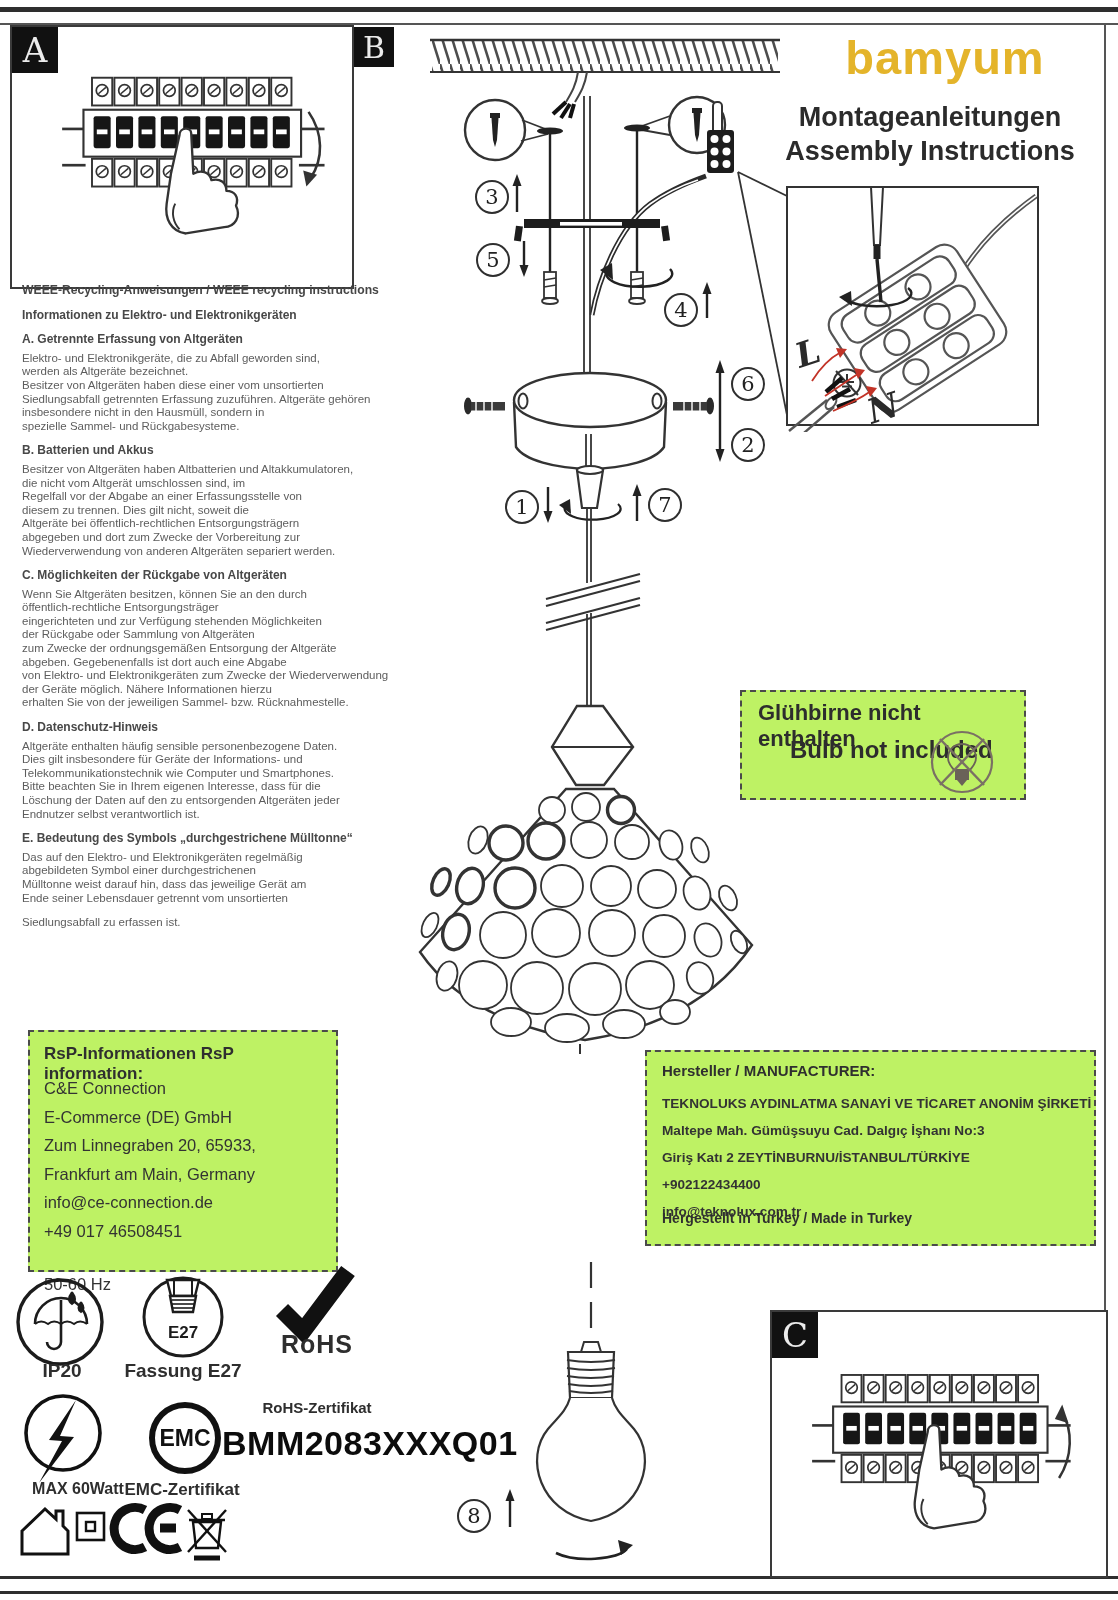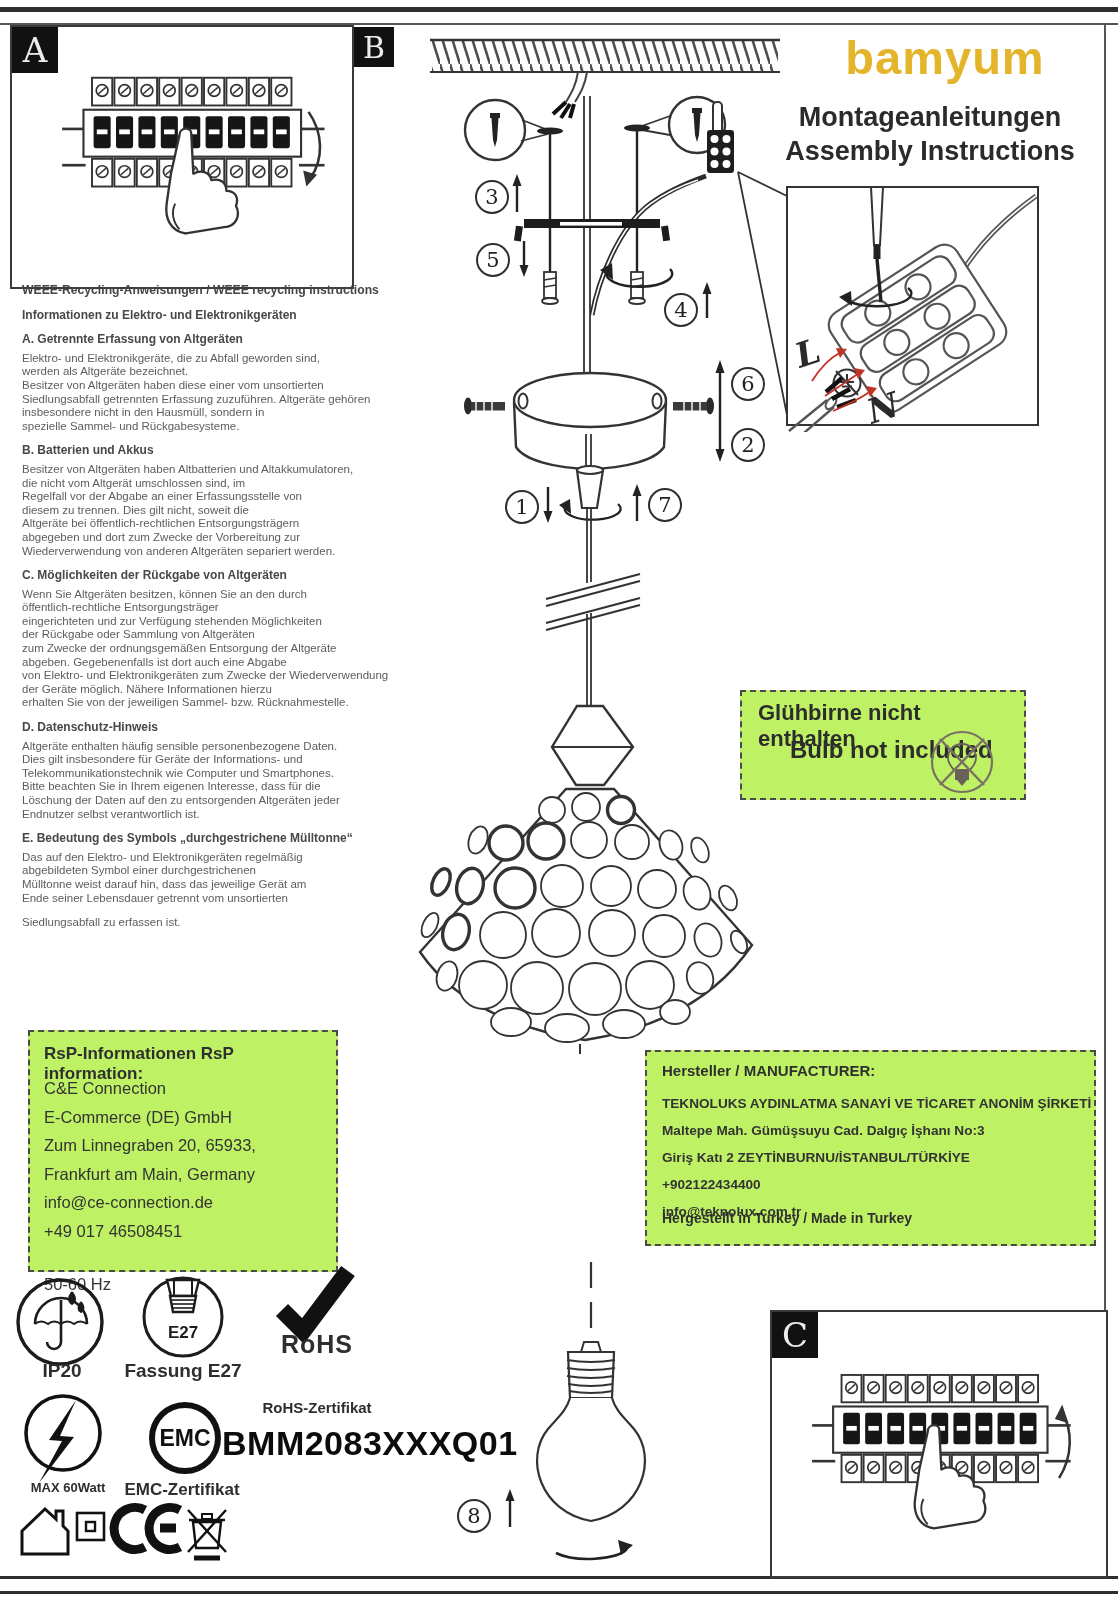--- a/index.html
+++ b/index.html
@@ -457,21 +457,21 @@
     <g>
       <circle cx="63" cy="1433" r="37" fill="none" stroke="#111" stroke-width="3.6"></circle>
       <polygon points="76,1400 49,1440 62,1441 39,1483 74,1437 60,1436" fill="#111"></polygon>
     </g>
     <g>
       <circle cx="185" cy="1438" r="33" fill="none" stroke="#111" stroke-width="6"></circle>
     </g>
     <text x="185" y="1446" text-anchor="middle" font-family="Liberation Sans,sans-serif" font-size="23" font-weight="bold" fill="#111">EMC</text>
   </svg>
   <div class="abs" style="left:222px;top:1424px;font-size:34px;font-weight:bold;color:#0c0c0c;letter-spacing:0.5px;">BMM2083XXXQ01</div>
-  <div class="lbl" style="left:18px;top:1480px;width:100px;font-size:13px;">MAX 60Watt</div>
+  <div class="lbl" style="left:28px;top:1480px;width:100px;font-size:16px;">MAX 60Watt</div>
   <div class="lbl" style="left:118px;top:1480px;width:128px;font-size:17px;">EMC-Zertifikat</div>
 
   <svg class="svgabs" style="left:14px;top:1500px;" width="220" height="65" viewBox="14 1500 220 65">
     <g fill="none" stroke="#111">
       <path d="M22,1531 L45,1509 L56,1519 L56,1511 L63,1511 L63,1526 L68,1531 L68,1554 L22,1554 Z" stroke-width="3"></path>
     </g>
     <g fill="none" stroke="#111">
       <rect x="77" y="1513" width="27" height="27" stroke-width="2.6"></rect>
       <rect x="86" y="1522" width="9" height="9" stroke-width="2.4"></rect>
     </g>

